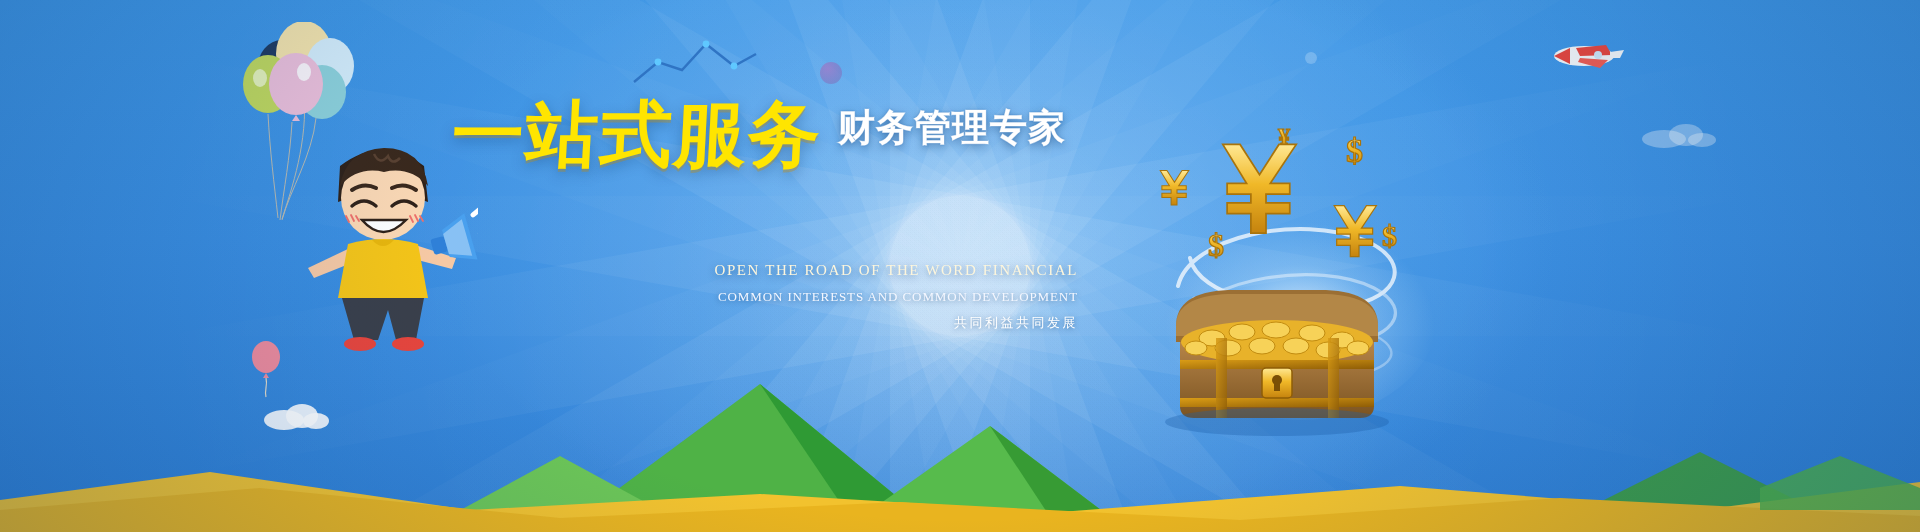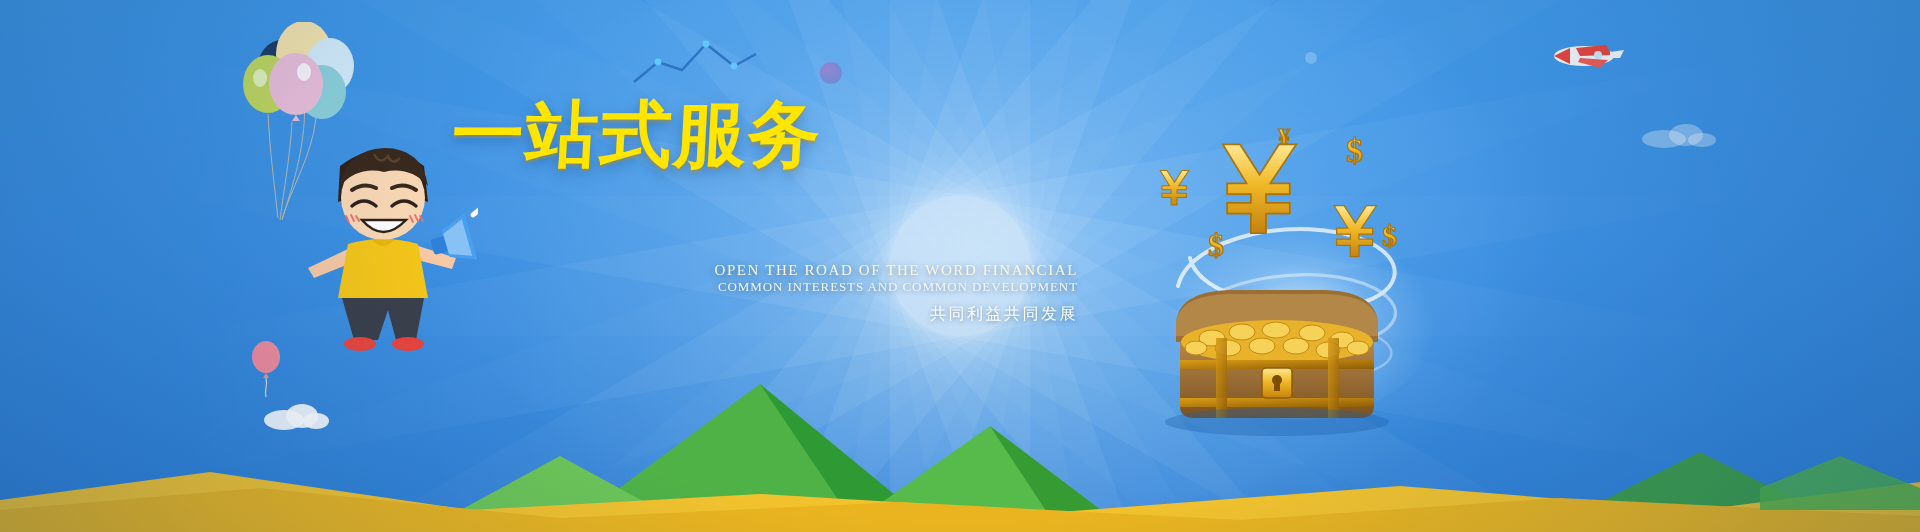--- a/index.html
+++ b/index.html
@@ -53,25 +53,25 @@
   }
 
   .taglines { position:absolute; left:0; top:262px; width:1078px; text-align:right; }
   .tag-en1 {
     font-family:"Liberation Serif", serif;
     font-size:15px; color:#fdf6dd; letter-spacing:1.6px;
     text-shadow:0 2px 7px rgba(10,50,100,.5);
   }
   .tag-en2 {
     font-family:"Liberation Serif", serif;
-    font-size:13px; color:#f4f7ff; letter-spacing:.9px; 
+    font-size:13px; color:#f4f7ff; letter-spacing:.9px; margin-top:10px;
     text-shadow:0 1px 5px rgba(10,50,100,.5);
   }
   .tag-cn {
-    font-size:16px; color:#ffffff; letter-spacing:2.5px; margin-top:9px;
+    font-size:13px; color:#ffffff; letter-spacing:2.5px; margin-top:9px;
     text-shadow:0 1px 5px rgba(10,50,100,.5);
     padding-left:25px;
   }
 
   
   .art { position:absolute; pointer-events:none; }
   #balloons  { left:212px;  top:22px;  width:160px; height:230px; }
   #boy       { left:288px;  top:140px; width:190px; height:215px; }
   #chart     { left:630px;  top:36px;  width:130px; height:52px;  }
   #plane     { left:1540px; top:30px;  width:90px;  height:52px;  }
@@ -327,20 +327,21 @@
     <path d="M1760,128 L1840,96 L1920,128 L1920,150 L1760,150 Z" fill="#4fb246" opacity=".85"></path>
   </svg>
 
   <div class="vignette"></div>
 
   <div class="textblock">
 
     <div class="headline">一站式服务</div>
 
     <div class="subcol">
+      <div class="sub2">财务管理专家</div>
     </div>
 
     <div class="taglines">
       <div class="tag-en1">OPEN THE ROAD OF THE WORD FINANCIAL</div>
       <div class="tag-en2">COMMON INTERESTS AND COMMON DEVELOPMENT</div>
       <div class="tag-cn">共同利益共同发展</div>
     </div>
 
   </div>
 </div>

